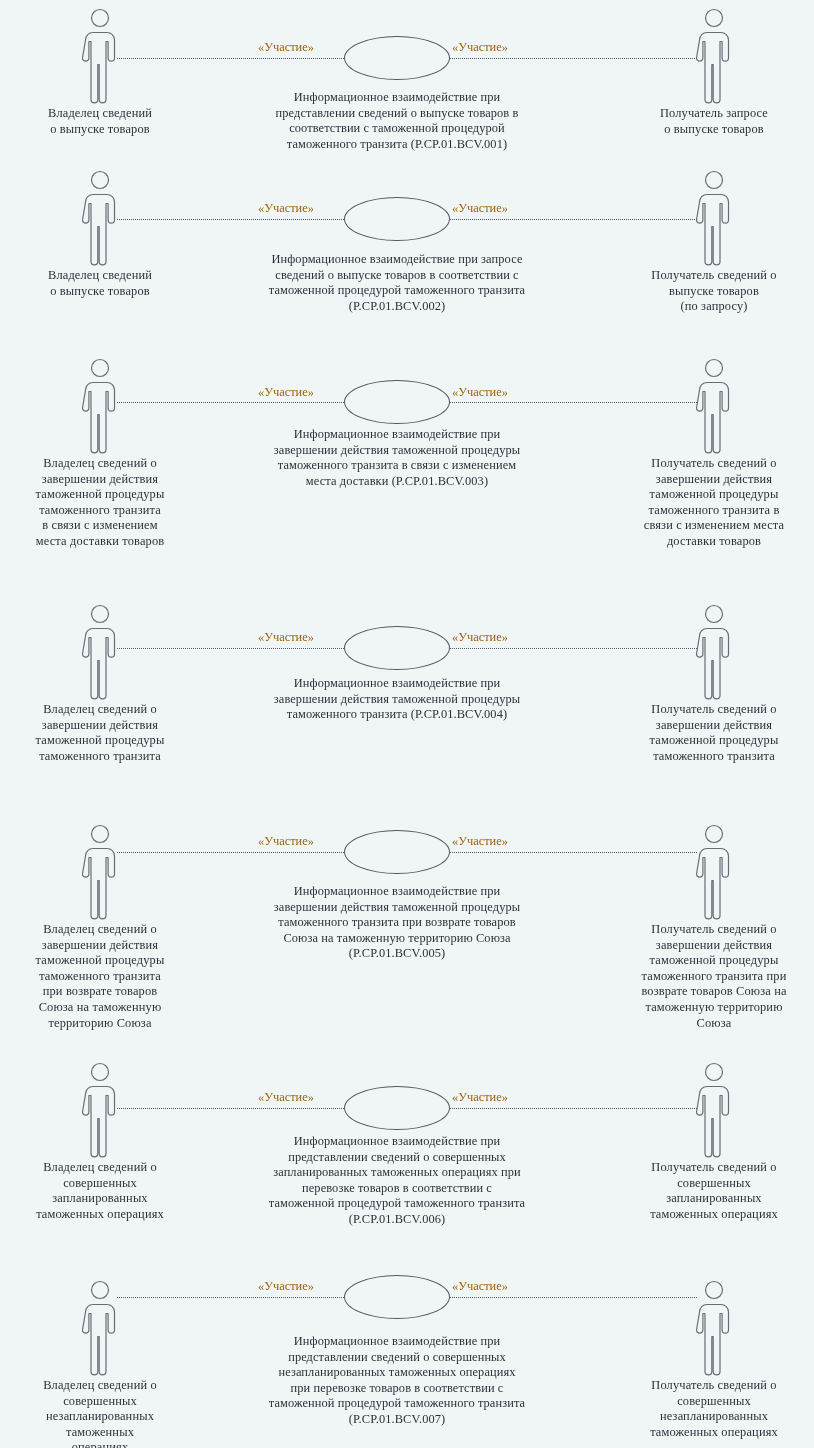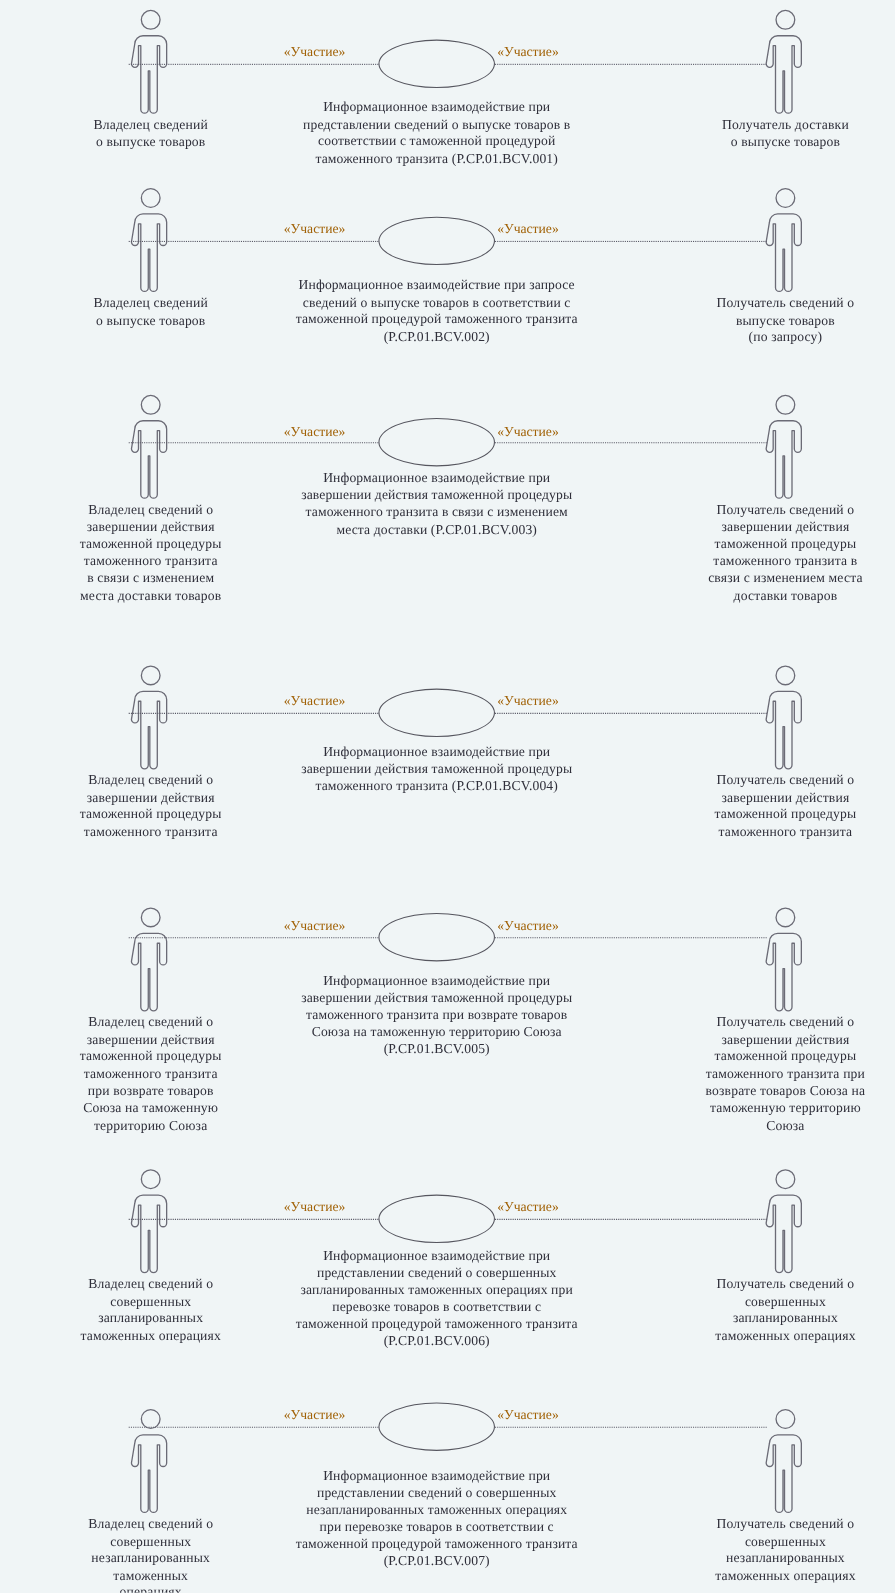--- a/index.html
+++ b/index.html
@@ -27,21 +27,21 @@
     width: 814px;
   }
 
   
   .actor-col {
     position: absolute;
     top: 0;
     width: 200px;
     text-align: center;
   }
-  .actor-col.left  { left: 0px; padding-left: 37px; }
+  .actor-col.left  { left: 0px; }
   .actor-col.right { left: 614px; }
 
   .actor-figure {
     display: block;
     margin: 0 auto;
   }
 
   .actor-label {
     margin-top: 2px;
     font-size: 12.4px;
@@ -109,21 +109,21 @@
       </div>
       <div class="actor-col right" style="top: 8px;">
   <svg class="actor-figure" width="46" height="96" viewBox="0 0 46 96">
     <circle cx="23" cy="10" r="8.5" fill="none" stroke="#6b6b76" stroke-width="1.2"></circle>
     <path d="M8.5,32 a7.5,7.5 0 0 1 7.5,-7.5 h14 a7.5,7.5 0 0 1 7.5,7.5
              v18 a3.2,3.2 0 0 1 -3.2,3.2 a3.2,3.2 0 0 1 -3.2,-3.2
              v-16.5 h-2.1 v58 a3.4,3.4 0 0 1 -3.4,3.4 a3.4,3.4 0 0 1 -3.4,-3.4
              v-35 h-1.4 v35 a3.4,3.4 0 0 1 -3.4,3.4 a3.4,3.4 0 0 1 -3.4,-3.4
              v-58 h-2.1 v16.5 a3.2,3.2 0 0 1 -3.2,3.2 a3.2,3.2 0 0 1 -3.2,-3.2 z" fill="none" stroke="#6b6b76" stroke-width="1.2" stroke-linejoin="round"></path>
   </svg>
-<div class="actor-label">Получатель доставки
+<div class="actor-label">Получатель запросе
 о выпуске товаров</div>
       </div>
       <div class="assoc-line" style="left: 117px; top: 58px; width: 227px;"></div>
       <div class="assoc-line" style="left: 450px; top: 58px; width: 247px;"></div>
       <div class="stereotype" style="left: 258px; top: 40px;">«Участие»</div>
       <div class="stereotype" style="left: 452px; top: 40px;">«Участие»</div>
       <div class="usecase-ellipse" style="left: 344px; top: 36px;"></div>
       <div class="usecase-label" style="left: 207px; top: 90px;">Информационное взаимодействие при
 представлении сведений о выпуске товаров в
 соответствии с таможенной процедурой

